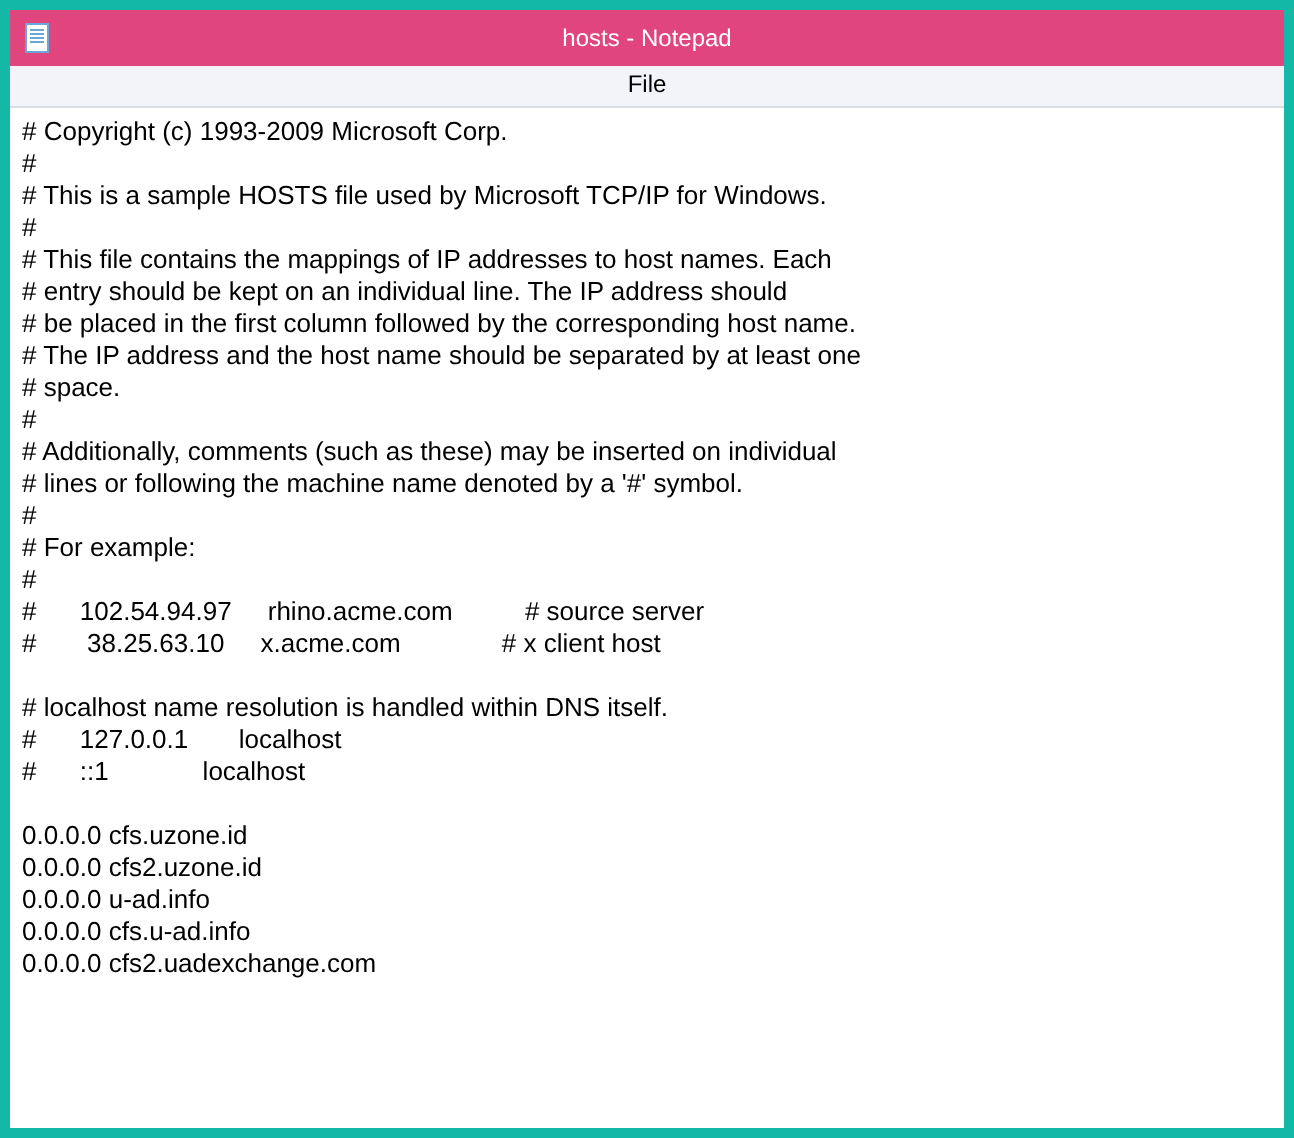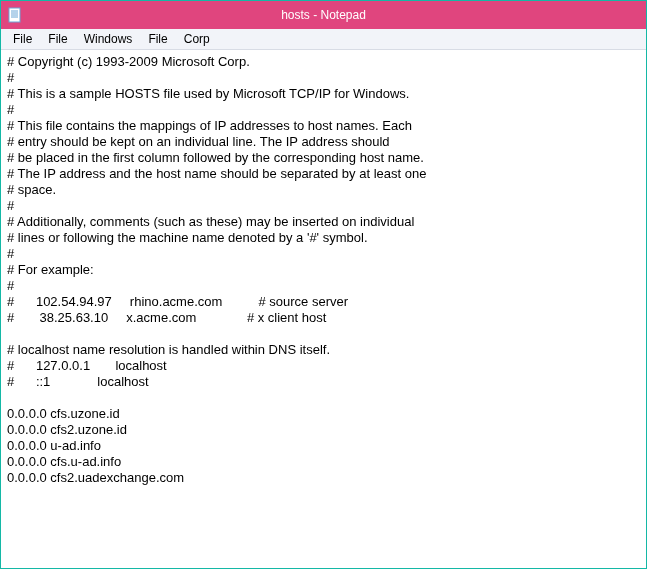--- a/index.html
+++ b/index.html
@@ -9,21 +9,21 @@
       width: 647px;
       height: 569px;
       overflow: hidden;
       background: #fff;
     }
     .window {
       width: 100%;
       height: 100%;
       display: flex;
       flex-direction: column;
-      border: 1px solid #14b8a6;
+      border: 5px solid #14b8a6;
     }
     .titlebar {
       background: #e0457e;
       color: #fff;
       height: 28px;
       display: flex;
       align-items: center;
       padding: 0 6px;
       position: relative;
     }
@@ -42,20 +42,21 @@
       font-size: 12px;
       white-space: nowrap;
     }
     .menubar {
       background: #f2f4f9;
       height: 21px;
       display: flex;
       align-items: center;
       padding: 0 4px;
       border-bottom: 1px solid #d8dce5;
+      flex-direction: column;
     }
     .menu-item {
       padding: 2px 8px;
       font-size: 12px;
       color: #000;
       cursor: default;
     }
     .editor {
       flex: 1;
       background: #fff;

